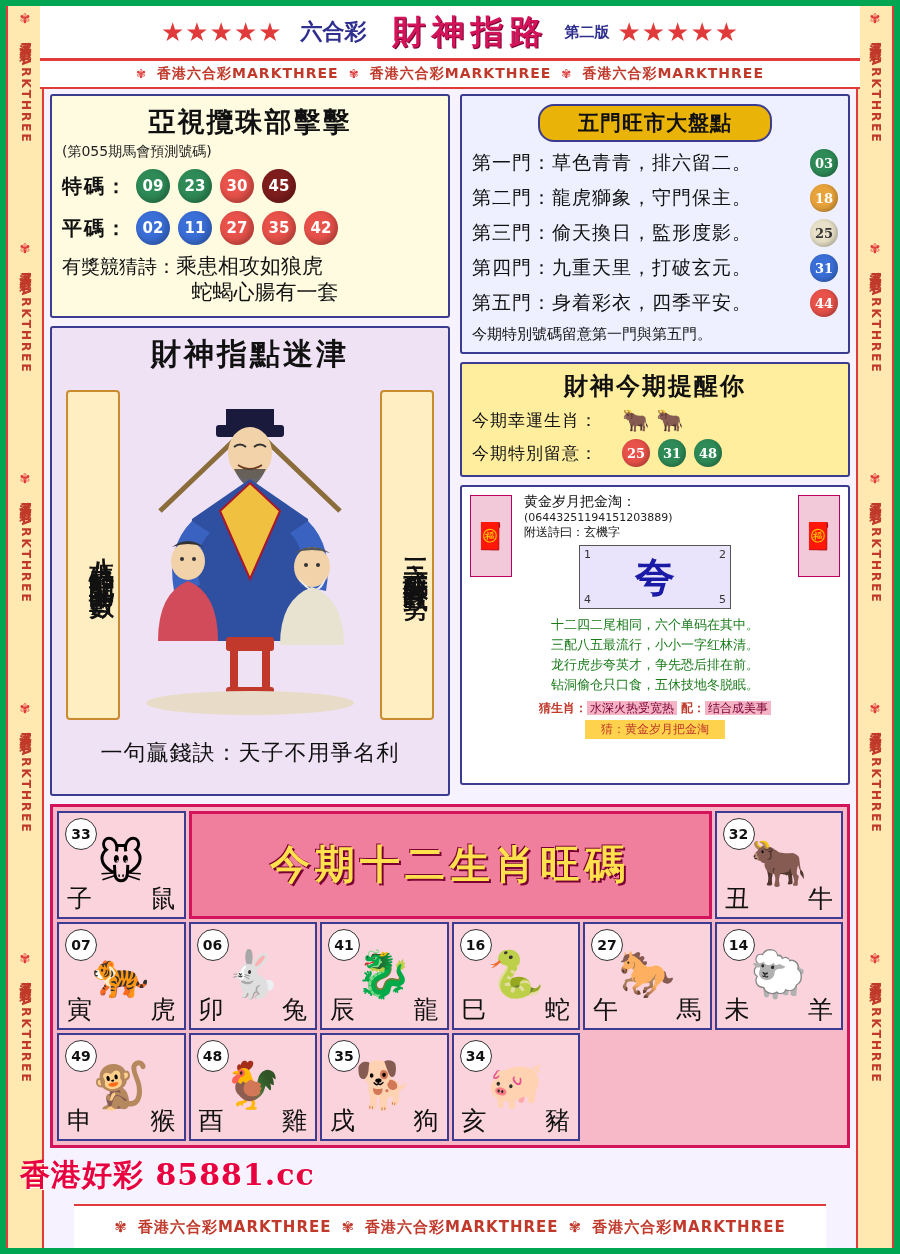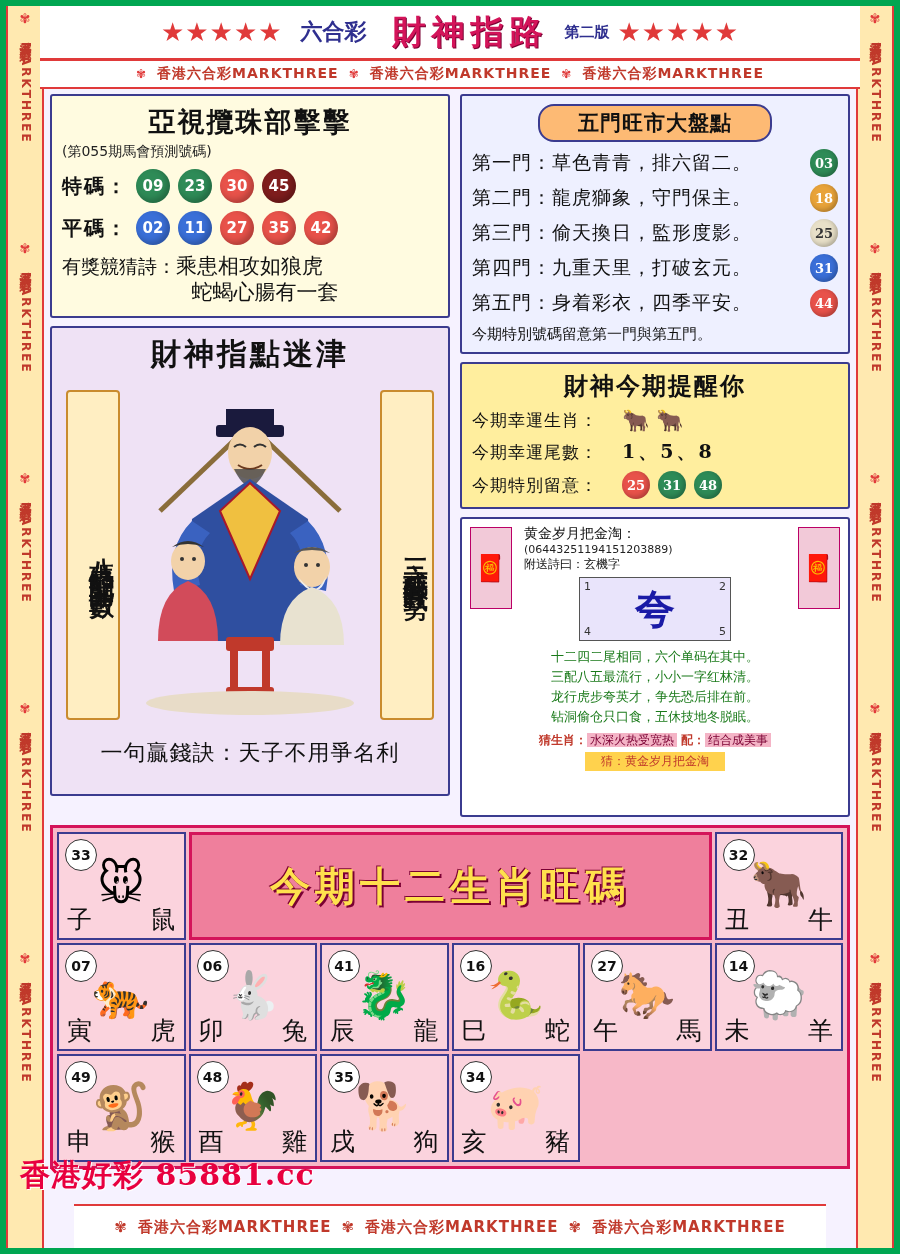--- a/index.html
+++ b/index.html
@@ -81,21 +81,21 @@
     display:flex;align-items:center;justify-content:center;
     color:#fff;font-size:15px;font-weight:bold;
     box-shadow:inset -3px -3px 6px rgba(0,0,0,.25);
   }
   .poem{margin-top:8px;font-size:21px;color:#111;line-height:1.25;font-family:"DejaVu Serif","Liberation Serif",serif;}
   .poem .pl{font-size:19px;}
   .poem .l2{display:block;text-align:center;padding-left:30px;}
   
   .panelB{background:#eef0ff;padding:8px 10px;}
   .panelB .cap{
-    width:230px;margin:0 auto;text-align:center;background:#fdba74;
+    width:230px;margin:0 auto;text-align:center;background:#eab308;
     border:2px solid #3b3b8f;border-radius:16px;
     font-size:21px;font-weight:bold;color:#111;padding:3px 0;
     font-family:"DejaVu Serif","Liberation Serif",serif;letter-spacing:1px;
   }
   .gate{display:flex;align-items:center;margin-top:7px;font-size:19px;color:#111;font-family:"DejaVu Serif","Liberation Serif",serif;}
   .gate .gt{flex:1;letter-spacing:1px;}
   .sball{
     width:28px;height:28px;border-radius:50%;
     display:flex;align-items:center;justify-content:center;
     color:#fff;font-size:13px;font-weight:bold;
@@ -365,24 +365,20 @@
           </div>
 
           <div class="panel panelD">
             <div class="ttl">財神今期提醒你</div>
 
             <div class="drow">
               <div class="dl">今期幸運生肖：</div>
               <div class="ox">🐂 🐂</div>
             </div>
 
-            <div class="drow">
-              <div class="dl">今期幸運尾數：</div>
-              <div class="dv">1、5、8</div>
-            </div>
 
             <div class="drow">
               <div class="dl">今期特別留意：</div>
               <div class="sball" style="background:#e8524a;margin-right:8px">25</div>
               <div class="sball" style="background:#2e8b57;margin-right:8px">31</div>
               <div class="sball" style="background:#2e8b57">48</div>
             </div>
           </div>
 
           <div class="panel panelE">

